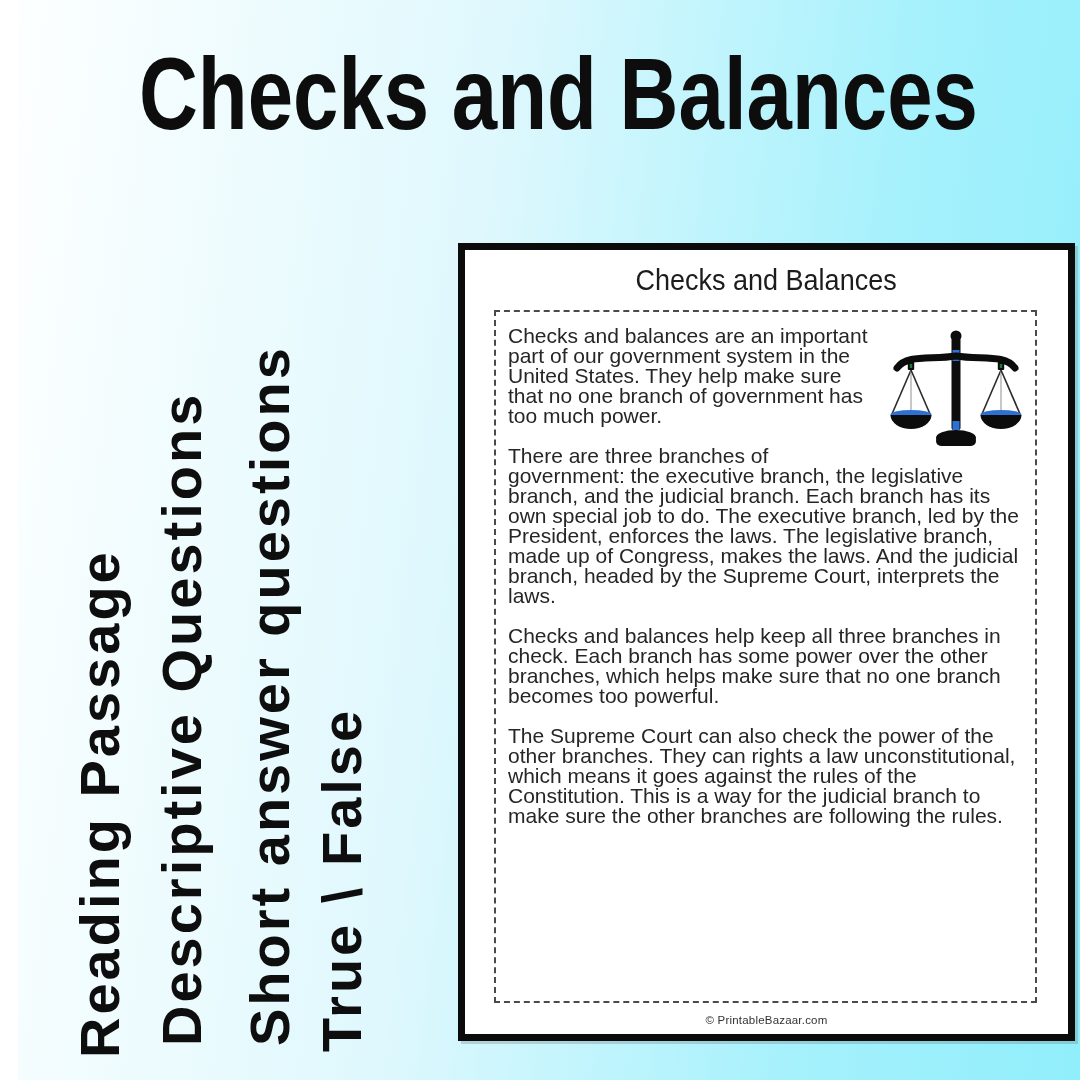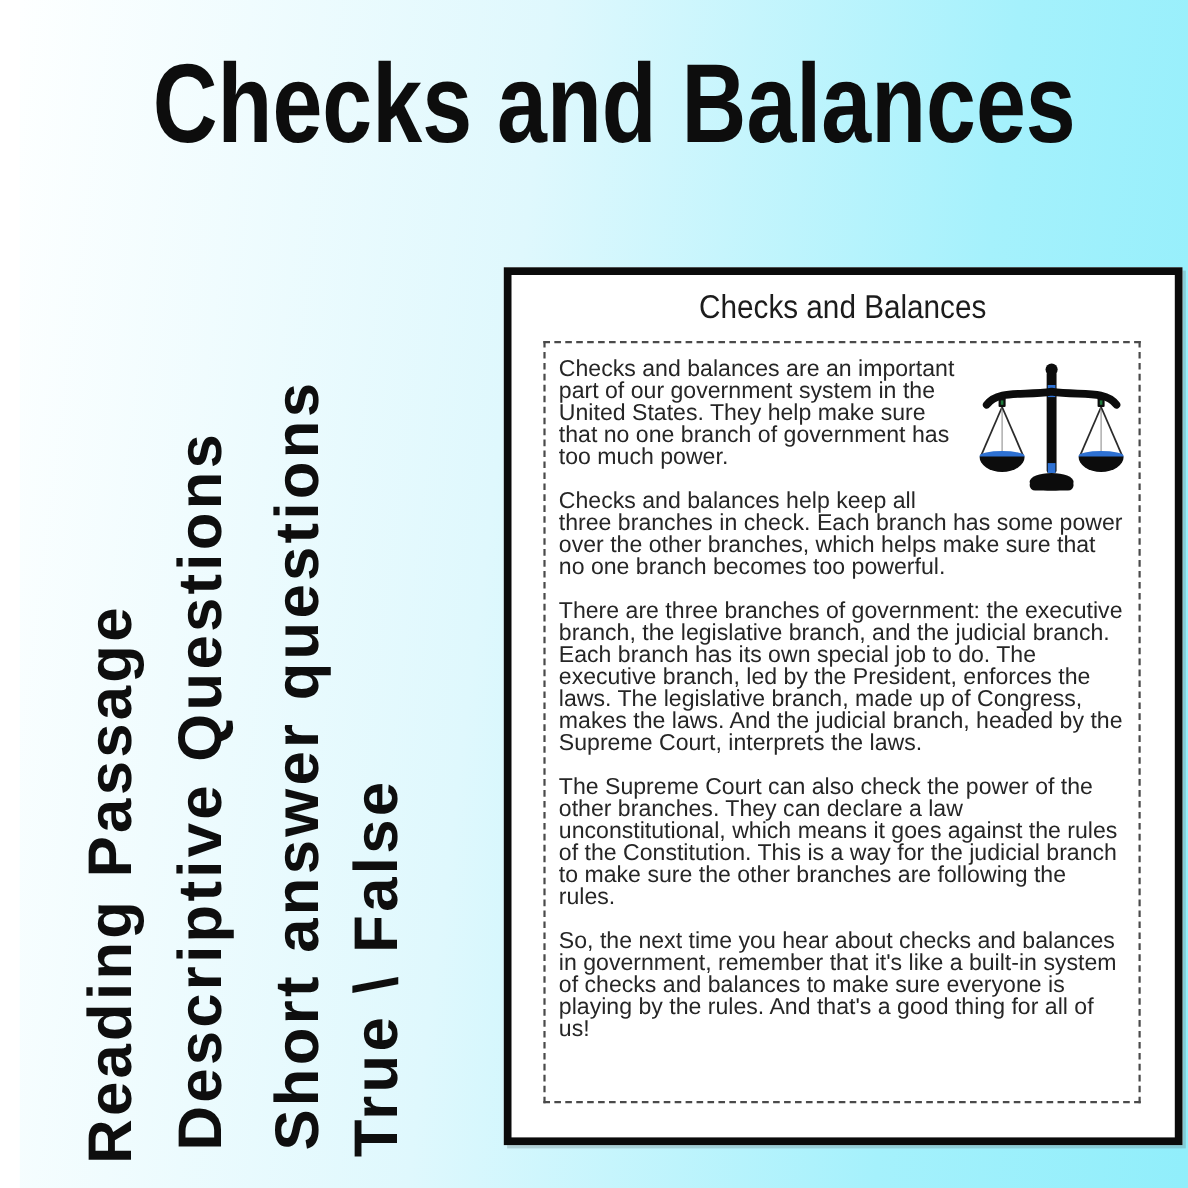--- a/index.html
+++ b/index.html
@@ -125,21 +125,21 @@
 
           <ellipse cx="112" cy="86.5" rx="20.5" ry="4.5" fill="#2e71d3"></ellipse>
           <path d="M91.5,87 A20.5,14 0 0 0 132.5,87 Z" fill="#0c0c0c"></path>
 
           <ellipse cx="67" cy="110" rx="20" ry="8" fill="#0c0c0c"></ellipse>
           <rect x="47" y="108" width="40" height="10" rx="5" fill="#0c0c0c"></rect>
         </svg>
       </div>
 
       <p class="para">Checks and balances are an important part of our government system in the United States. They help make sure that no one branch of government has too much power.</p>
+      <p class="para">There are three branches of government: the executive branch, the legislative branch, and the judicial branch. Each branch has its own special job to do. The executive branch, led by the President, enforces the laws. The legislative branch, made up of Congress, makes the laws. And the judicial branch, headed by the Supreme Court, interprets the laws.</p>
       <p class="para">Checks and balances help keep all three branches in check.  Each branch has some power over the other branches, which helps make sure that no one branch becomes too powerful.</p>
-      <p class="para">There are three branches of government: the executive branch, the legislative branch, and the judicial branch. Each branch has its own special job to do. The executive branch, led by the President, enforces the laws. The legislative branch, made up of Congress, makes the laws. And the judicial branch, headed by the Supreme Court, interprets the laws.</p>
-      <p class="para">The Supreme Court can also check the power of the other branches. They can declare a law unconstitutional, which means it goes against the rules of the Constitution. This is a way for the judicial branch to make sure the other branches are following the rules.</p>
-      <p class="para">So, the next time you hear about checks and balances in government, remember that it's like a built-in system of checks and balances to make sure everyone is playing by the rules. And that's a good thing for all of us!</p>
+      <p class="para">The Supreme Court can also check the power of the other branches. They can rights a law unconstitutional, which means it goes against the rules of the Constitution. This is a way for the judicial branch to make sure the other branches are following the rules.</p>
     </div>
 
+    <div class="doc-footer">© PrintableBazaar.com</div>
   </div>
 
 </div>
 
 </body></html>

